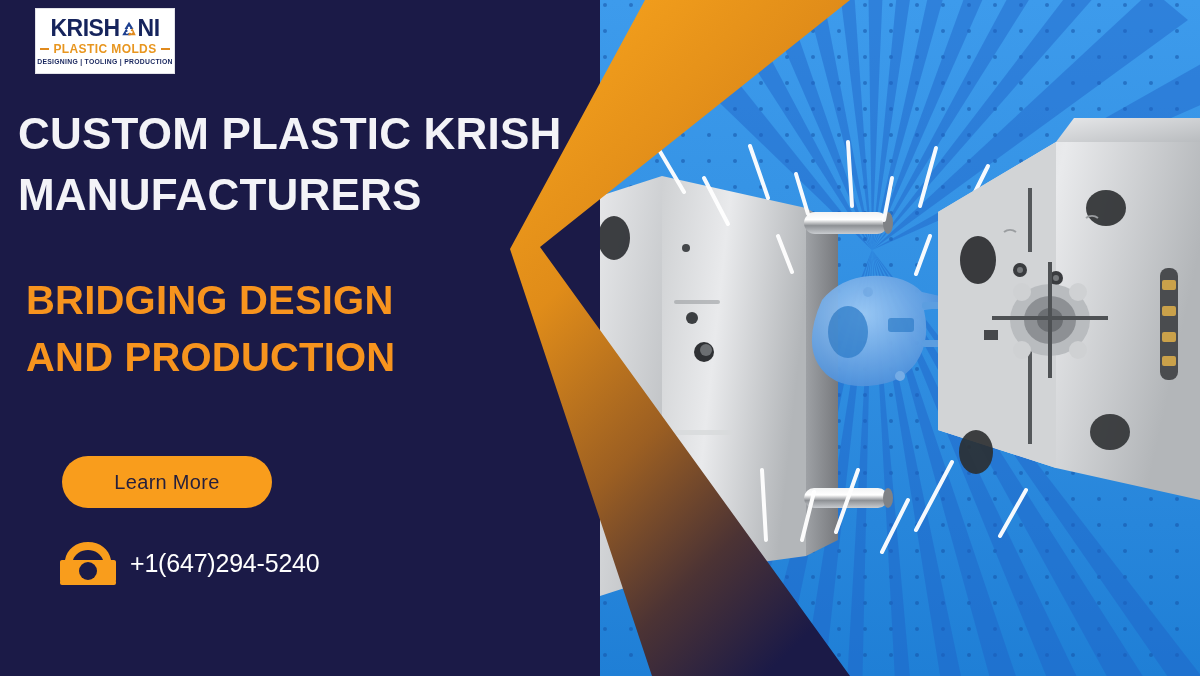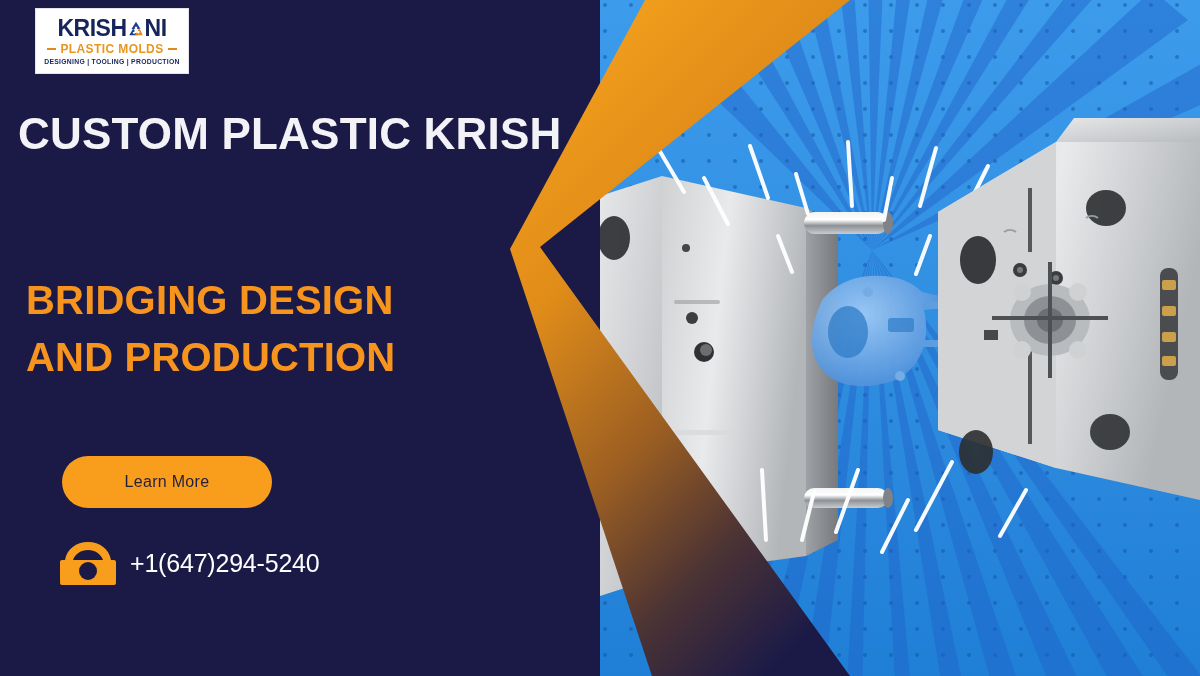--- a/index.html
+++ b/index.html
@@ -41,21 +41,21 @@
   .left-pane {
     position:absolute;
     top:0; left:0;
     width:600px; height:676px;
   }
 
   
   .logo-box {
     position:absolute;
     left:35px; top:8px;
-    width:154px; height:66px;
+    width:140px; height:66px;
     background:#ffffff;
     border:1px solid #e2e2e8;
     display:flex;
     flex-direction:column;
     align-items:center;
     justify-content:center;
     padding:4px 2px 3px;
   }
   .logo-word {
     display:flex;
@@ -133,21 +133,21 @@
   
   .cta-button {
     position:absolute;
     left:62px; top:456px;
     width:210px; height:52px;
     background:#f99d1c;
     border:none;
     border-radius:26px;
     color:#241f3d;
     font-family:"Liberation Sans", sans-serif;
-    font-size:16px;
+    font-size:20px;
     letter-spacing:0.3px;
     cursor:pointer;
     display:flex;
     align-items:center;
     justify-content:center;
   }
 
   
   .phone-row {
     position:absolute;
@@ -361,20 +361,21 @@
       <div class="logo-mid">
         <span class="dash"></span>
         <span class="mid-text">PLASTIC MOLDS</span>
         <span class="dash"></span>
       </div>
       <div class="logo-tag">DESIGNING | TOOLING | PRODUCTION</div>
     </div>
 
     <h1 class="headline">
       <span class="hl-line">CUSTOM PLASTIC KRISH</span>
+      <span class="hl-line">MANUFACTURERS</span>
     </h1>
 
     <h2 class="subhead">
       <span class="sh-line">BRIDGING DESIGN</span>
       <span class="sh-line">AND PRODUCTION</span>
     </h2>
 
     <button class="cta-button">Learn More</button>
 
     <div class="phone-row">

